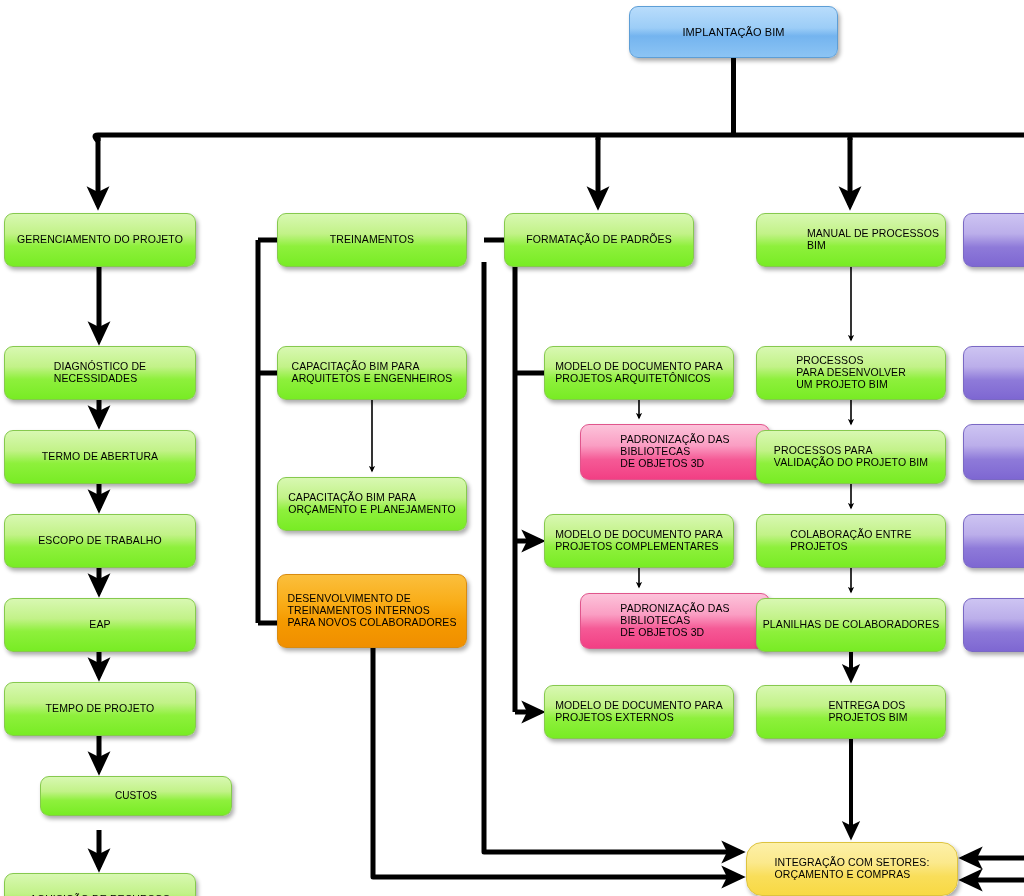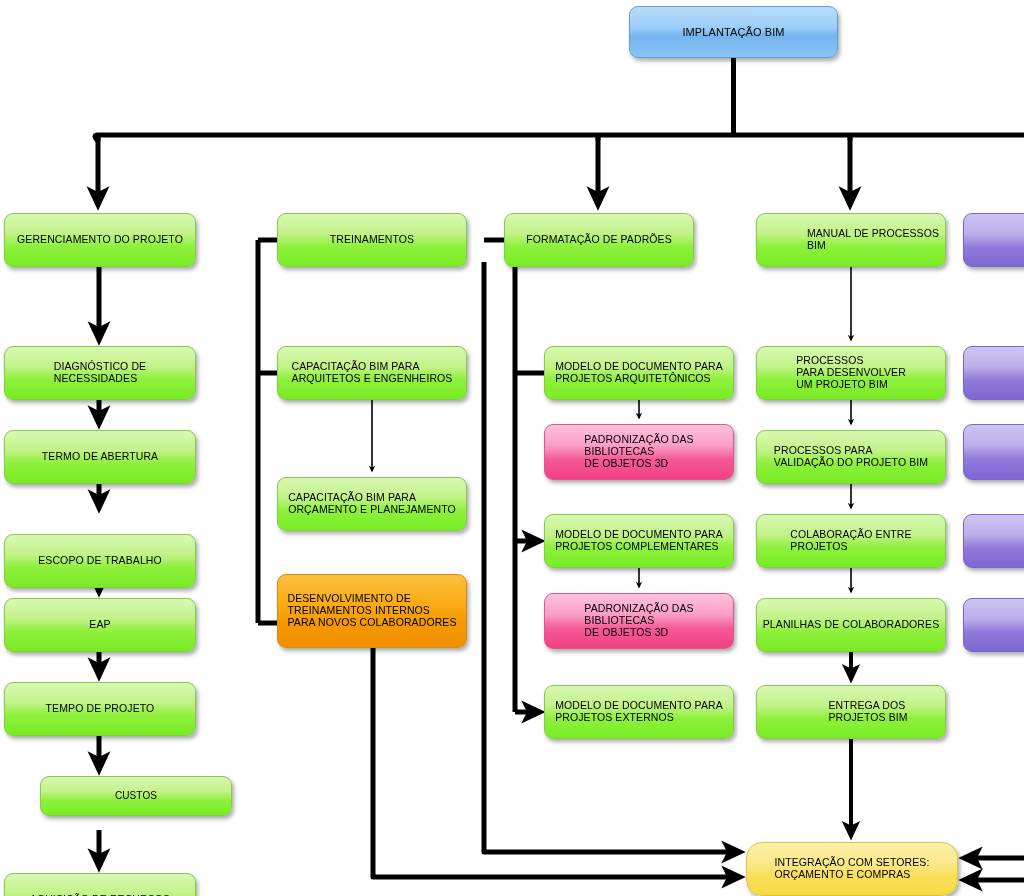--- a/index.html
+++ b/index.html
@@ -30,20 +30,21 @@
     background:linear-gradient(180deg,#b8dcfb 0%,#9ccdf7 42%,#74b4ef 58%,#8cc4f4 100%);
     border:1px solid #5d9ed6;
   }
   .n-green{
     background:linear-gradient(180deg,#d8f8b2 0%,#c2f288 38%,#8ef03c 62%,#78ec24 100%);
     border:1px solid #86c94e;
   }
   .n-pink{
     background:linear-gradient(180deg,#fcc3da 0%,#fa9ec3 38%,#f55a96 64%,#f23f84 100%);
     border:1px solid #e0558c;
+    margin-left:36px;
   }
   .n-purple{
     background:linear-gradient(180deg,#cdc4f2 0%,#bbaeea 38%,#8e7ad9 64%,#7e67d2 100%);
     border:1px solid #7a68c4;
   }
   .n-orange{
     background:linear-gradient(180deg,#fbbf3d 0%,#f9ad18 38%,#f59a00 64%,#f08f00 100%);
     border:1px solid #d98b10;
   }
   .n-yellow{
@@ -119,21 +120,21 @@
       <path d="M1024,880 L964,880" stroke-width="5" marker-end="url(#ahd)"></path>
     </g>
   </svg>
 
   <div id="nodes-host">
       <div class="node n-blue" style="left: 629px; top: 6px; width: 209px; height: 52px; font-size: 11px;">IMPLANTAÇÃO BIM</div>
       <div class="node n-green" style="left: 4px; top: 213px; width: 192px; height: 54px; font-size: 10.5px;">GERENCIAMENTO DO PROJETO</div>
       <div class="node n-green" style="left: 4px; top: 346px; width: 192px; height: 54px; font-size: 10.5px;">DIAGNÓSTICO DE
 NECESSIDADES</div>
       <div class="node n-green" style="left: 4px; top: 430px; width: 192px; height: 54px; font-size: 10.5px;">TERMO DE ABERTURA</div>
-      <div class="node n-green" style="left: 4px; top: 534px; width: 192px; height: 54px; font-size: 10.5px;">ESCOPO DE TRABALHO</div>
+      <div class="node n-green" style="left: 4px; top: 514px; width: 192px; height: 54px; font-size: 10.5px;">ESCOPO DE TRABALHO</div>
       <div class="node n-green" style="left: 4px; top: 598px; width: 192px; height: 54px; font-size: 10.5px;">EAP</div>
       <div class="node n-green" style="left: 4px; top: 682px; width: 192px; height: 54px; font-size: 10.5px;">TEMPO DE PROJETO</div>
       <div class="node n-green" style="left: 4px; top: 776px; width: 192px; height: 40px; font-size: 10px; margin-left: 36px;">CUSTOS</div>
       <div class="node n-green" style="left: 4px; top: 873px; width: 192px; height: 54px; font-size: 10.5px;">AQUISIÇÃO DE RECURSOS</div>
       <div class="node n-green" style="left: 277px; top: 213px; width: 190px; height: 54px; font-size: 10.5px;">TREINAMENTOS</div>
       <div class="node n-green" style="left: 277px; top: 346px; width: 190px; height: 54px; font-size: 10.5px;">CAPACITAÇÃO BIM PARA
 ARQUITETOS E ENGENHEIROS</div>
       <div class="node n-green" style="left: 277px; top: 477px; width: 190px; height: 54px; font-size: 10.5px;">CAPACITAÇÃO BIM PARA
 ORÇAMENTO E PLANEJAMENTO</div>
       <div class="node n-orange" style="left: 277px; top: 574px; width: 190px; height: 74px; font-size: 10.5px;">DESENVOLVIMENTO DE

